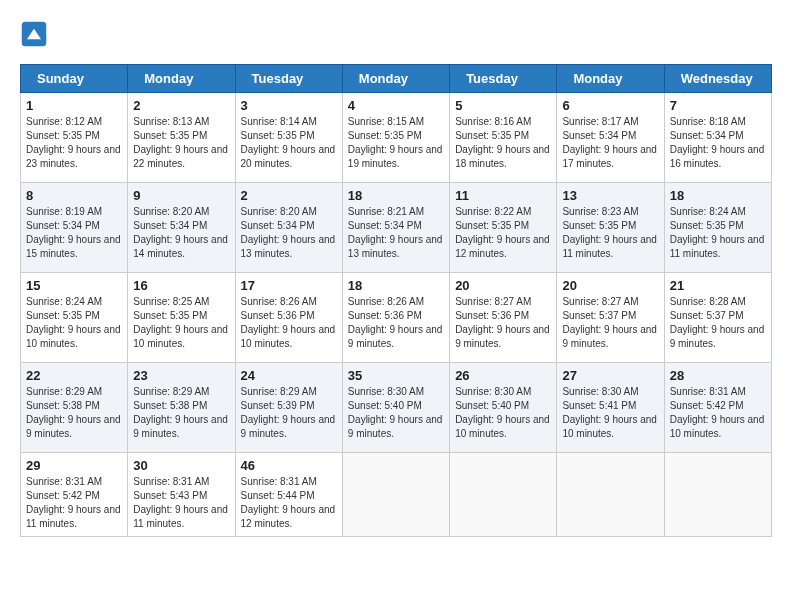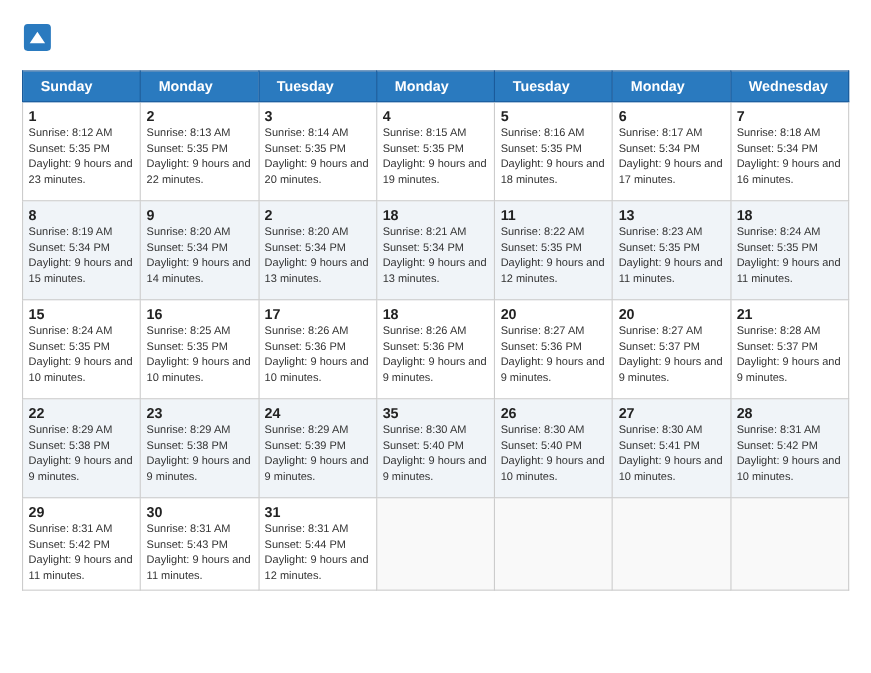--- a/index.html
+++ b/index.html
@@ -247,21 +247,21 @@
       <tr class="last-row">
         <td>
           <span class="day-number">29</span>
           <div class="day-info">Sunrise: 8:31 AM<br>Sunset: 5:42 PM<br>Daylight: 9 hours and 11 minutes.</div>
         </td>
         <td>
           <span class="day-number">30</span>
           <div class="day-info">Sunrise: 8:31 AM<br>Sunset: 5:43 PM<br>Daylight: 9 hours and 11 minutes.</div>
         </td>
         <td>
-          <span class="day-number">31</span>
+          <span class="day-number">46</span>
           <div class="day-info">Sunrise: 8:31 AM<br>Sunset: 5:44 PM<br>Daylight: 9 hours and 12 minutes.</div>
         </td>
         <td class="empty-cell"></td>
         <td class="empty-cell"></td>
         <td class="empty-cell"></td>
         <td class="empty-cell"></td>
       </tr>
     </tbody>
 </table>
 

